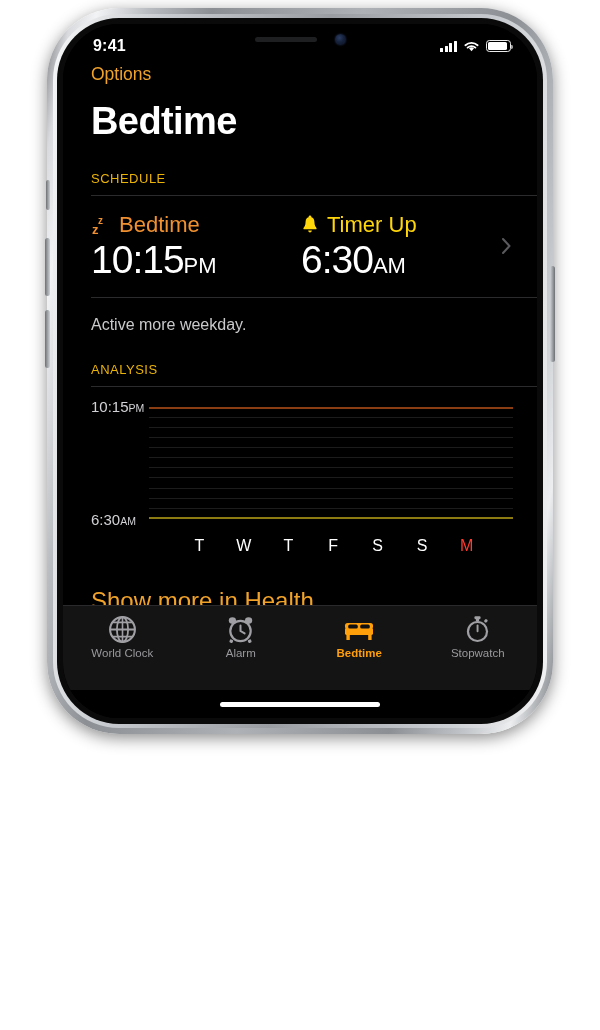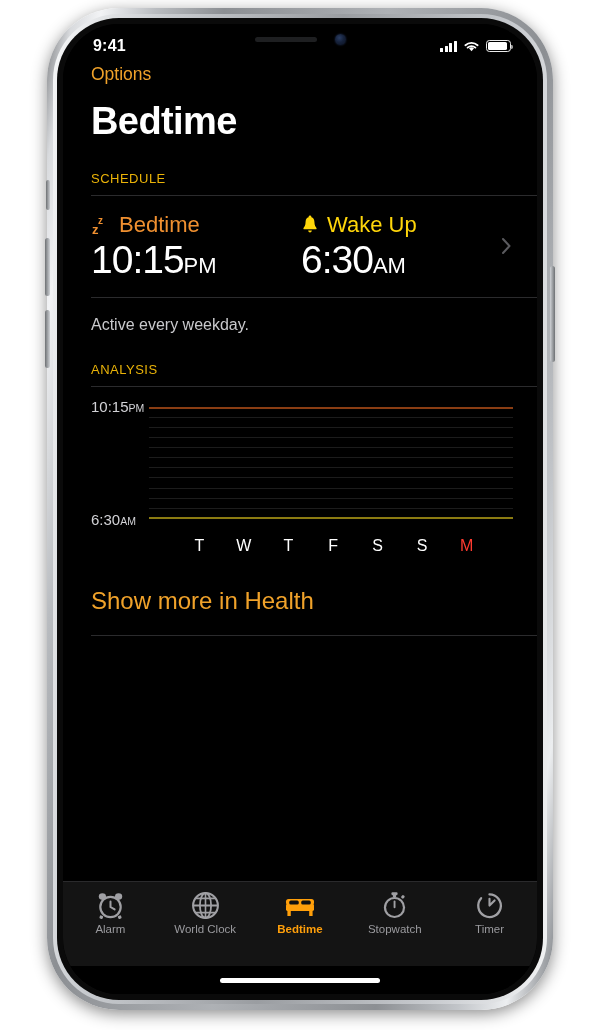--- a/index.html
+++ b/index.html
@@ -14,21 +14,21 @@
     font-family: "Liberation Sans", sans-serif;
     -webkit-font-smoothing: antialiased;
   }
 
   
   .phone-wrap {
     position: absolute;
     left: 47px;
     top: 8px;
     width: 506px;
-    height: 1002px;
+    height: 726px;
     text-decoration: underline;
   }
   .frame-outer {
     position: absolute;
     inset: 0;
     border-radius: 72px;
     background: linear-gradient(100deg,
       #6f7174 0%, #d8dadd 4%, #f2f3f5 8%,
       #b9bcc0 16%, #8c8f93 26%,
       #aeb1b5 50%,
@@ -457,36 +457,36 @@
             </div>
           </div>
 
           <div class="sched-col wake">
             <div class="sched-label wake">
               <svg class="bell-icon" viewBox="0 0 20 22">
                 <path d="M10 2.2 C13.0 2.2 14.9 4.4 14.9 7.4 C14.9 11.6 16.4 13.2 17.2 14.3 C17.6 14.9 17.2 15.7 16.5 15.7 L3.5 15.7 C2.8 15.7 2.4 14.9 2.8 14.3 C3.6 13.2 5.1 11.6 5.1 7.4 C5.1 4.4 7.0 2.2 10 2.2 Z" fill="#ffd60a"></path>
                 <ellipse cx="10" cy="1.9" rx="1.5" ry="1.5" fill="#ffd60a"></ellipse>
                 <path d="M7.9 17.2 C8.2 18.6 9.0 19.4 10 19.4 C11.0 19.4 11.8 18.6 12.1 17.2 Z" fill="#ffd60a"></path>
               </svg>
-              <span>Wake Up</span>
+              <span>Timer Up</span>
             </div>
             <div class="sched-time">
               <span>6:30</span><span class="mer">AM</span>
             </div>
           </div>
 
           <svg class="chevron" width="13" height="22" viewBox="0 0 13 22">
             <path d="M3 4 L9.5 11 L3 18" stroke="#5a5a5e" stroke-width="2" fill="none" stroke-linecap="round" stroke-linejoin="round"></path>
           </svg>
         </div>
 
         <div class="hr-full"></div>
 
         <div class="pad">
-          <div class="active-note">Active every weekday.</div>
+          <div class="active-note">Active more weekday.</div>
           <div class="section-head">ANALYSIS</div>
         </div>
         <div class="hr"></div>
 
         <div class="chart-wrap">
           <div class="chart">
             <div class="axis-lab top" style="left:-58px;">
               <span>10:15</span><span class="mer">PM</span>
             </div>
             <div class="axis-lab bot" style="left:-58px;">
@@ -521,46 +521,46 @@
         </div>
 
         <div class="pad">
           <div class="health-link">Show more in Health</div>
         </div>
         <div class="hr" style="margin-top:20px;"></div>
 
       </div>
 
       <div class="tabbar" id="tabbar">
+          <div class="tab">
+            <div class="ti">
+              <svg width="29" height="29" viewBox="0 0 29 29">
+                <circle cx="14.5" cy="14.5" r="12.4" fill="none" stroke="#a0a0a4" stroke-width="2.1"></circle>
+                <ellipse cx="14.5" cy="14.5" rx="5.6" ry="12.4" fill="none" stroke="#a0a0a4" stroke-width="1.8"></ellipse>
+                <line x1="2.1" y1="14.5" x2="26.9" y2="14.5" stroke="#a0a0a4" stroke-width="1.8"></line>
+                <line x1="4.6" y1="7.4" x2="24.4" y2="7.4" stroke="#a0a0a4" stroke-width="1.6"></line>
+                <line x1="4.6" y1="21.6" x2="24.4" y2="21.6" stroke="#a0a0a4" stroke-width="1.6"></line>
+                <line x1="14.5" y1="2.1" x2="14.5" y2="26.9" stroke="#a0a0a4" stroke-width="1.6"></line>
+              </svg>
+            </div>
+            <div class="tl">World Clock</div>
+          </div>
           <div class="tab">
             <div class="ti">
               <svg width="29" height="29" viewBox="0 0 29 29">
                 <circle cx="14.5" cy="16" r="10.2" fill="none" stroke="#a0a0a4" stroke-width="2.2"></circle>
                 <path d="M14.5 10.4 L14.5 16 L18.6 18.4" stroke="#a0a0a4" stroke-width="2" fill="none" stroke-linecap="round"></path>
                 <ellipse cx="6.4" cy="5.6" rx="3.6" ry="3.3" fill="#a0a0a4"></ellipse>
                 <ellipse cx="22.6" cy="5.6" rx="3.6" ry="3.3" fill="#a0a0a4"></ellipse>
                 <rect x="3.6" y="24.6" width="3.4" height="3.2" rx="1" fill="#a0a0a4" transform="rotate(20 5.3 26.2)"></rect>
                 <rect x="22" y="24.6" width="3.4" height="3.2" rx="1" fill="#a0a0a4" transform="rotate(-20 23.7 26.2)"></rect>
               </svg>
             </div>
             <div class="tl">Alarm</div>
           </div>
-          <div class="tab">
-            <div class="ti">
-              <svg width="29" height="29" viewBox="0 0 29 29">
-                <circle cx="14.5" cy="14.5" r="12.4" fill="none" stroke="#a0a0a4" stroke-width="2.1"></circle>
-                <ellipse cx="14.5" cy="14.5" rx="5.6" ry="12.4" fill="none" stroke="#a0a0a4" stroke-width="1.8"></ellipse>
-                <line x1="2.1" y1="14.5" x2="26.9" y2="14.5" stroke="#a0a0a4" stroke-width="1.8"></line>
-                <line x1="4.6" y1="7.4" x2="24.4" y2="7.4" stroke="#a0a0a4" stroke-width="1.6"></line>
-                <line x1="4.6" y1="21.6" x2="24.4" y2="21.6" stroke="#a0a0a4" stroke-width="1.6"></line>
-                <line x1="14.5" y1="2.1" x2="14.5" y2="26.9" stroke="#a0a0a4" stroke-width="1.6"></line>
-              </svg>
-            </div>
-            <div class="tl">World Clock</div>
-          </div>
           <div class="tab active">
             <div class="ti">
               <svg width="32" height="26" viewBox="0 0 32 26">
                 <rect x="2" y="7" width="28" height="6" rx="2.6" fill="#ff9f0a"></rect>
                 <rect x="2" y="12" width="28" height="7" rx="1.4" fill="#ff9f0a"></rect>
                 <rect x="3.4" y="19" width="3.4" height="5" fill="#ff9f0a"></rect>
                 <rect x="25.2" y="19" width="3.4" height="5" fill="#ff9f0a"></rect>
                 <rect x="5.2" y="8.6" width="9.6" height="4" rx="1.6" fill="#111"></rect>
                 <rect x="17.2" y="8.6" width="9.6" height="4" rx="1.6" fill="#111"></rect>
               </svg>
@@ -573,29 +573,20 @@
                 <circle cx="14.5" cy="16.5" r="10.6" fill="#a0a0a4"></circle>
                 <circle cx="14.5" cy="16.5" r="8.4" fill="#141414"></circle>
                 <rect x="13.6" y="9.6" width="1.9" height="7.6" rx="0.9" fill="#a0a0a4"></rect>
                 <rect x="11.4" y="1.2" width="6.2" height="3" rx="1.1" fill="#a0a0a4"></rect>
                 <rect x="12.9" y="3.6" width="3.2" height="2.6" fill="#a0a0a4"></rect>
                 <rect x="21.4" y="4.2" width="3" height="3.4" rx="1.2" fill="#a0a0a4" transform="rotate(42 22.9 5.9)"></rect>
               </svg>
             </div>
             <div class="tl">Stopwatch</div>
           </div>
-          <div class="tab">
-            <div class="ti">
-              <svg width="29" height="29" viewBox="0 0 29 29">
-                <path d="M14.5 3.4 A11.3 11.3 0 1 1 6.1 7.2" fill="none" stroke="#a0a0a4" stroke-width="2.3" stroke-linecap="round"></path>
-                <path d="M14.5 7.8 L14.5 14.6 L19.6 9.4" stroke="#a0a0a4" stroke-width="2.1" fill="none" stroke-linecap="round" stroke-linejoin="round"></path>
-              </svg>
-            </div>
-            <div class="tl">Timer</div>
-          </div>
         </div>
       <div class="home-bar-area">
         <div class="home-bar"></div>
       </div>
 
     </div>
   </div>
 </div>
 
 </body></html>

